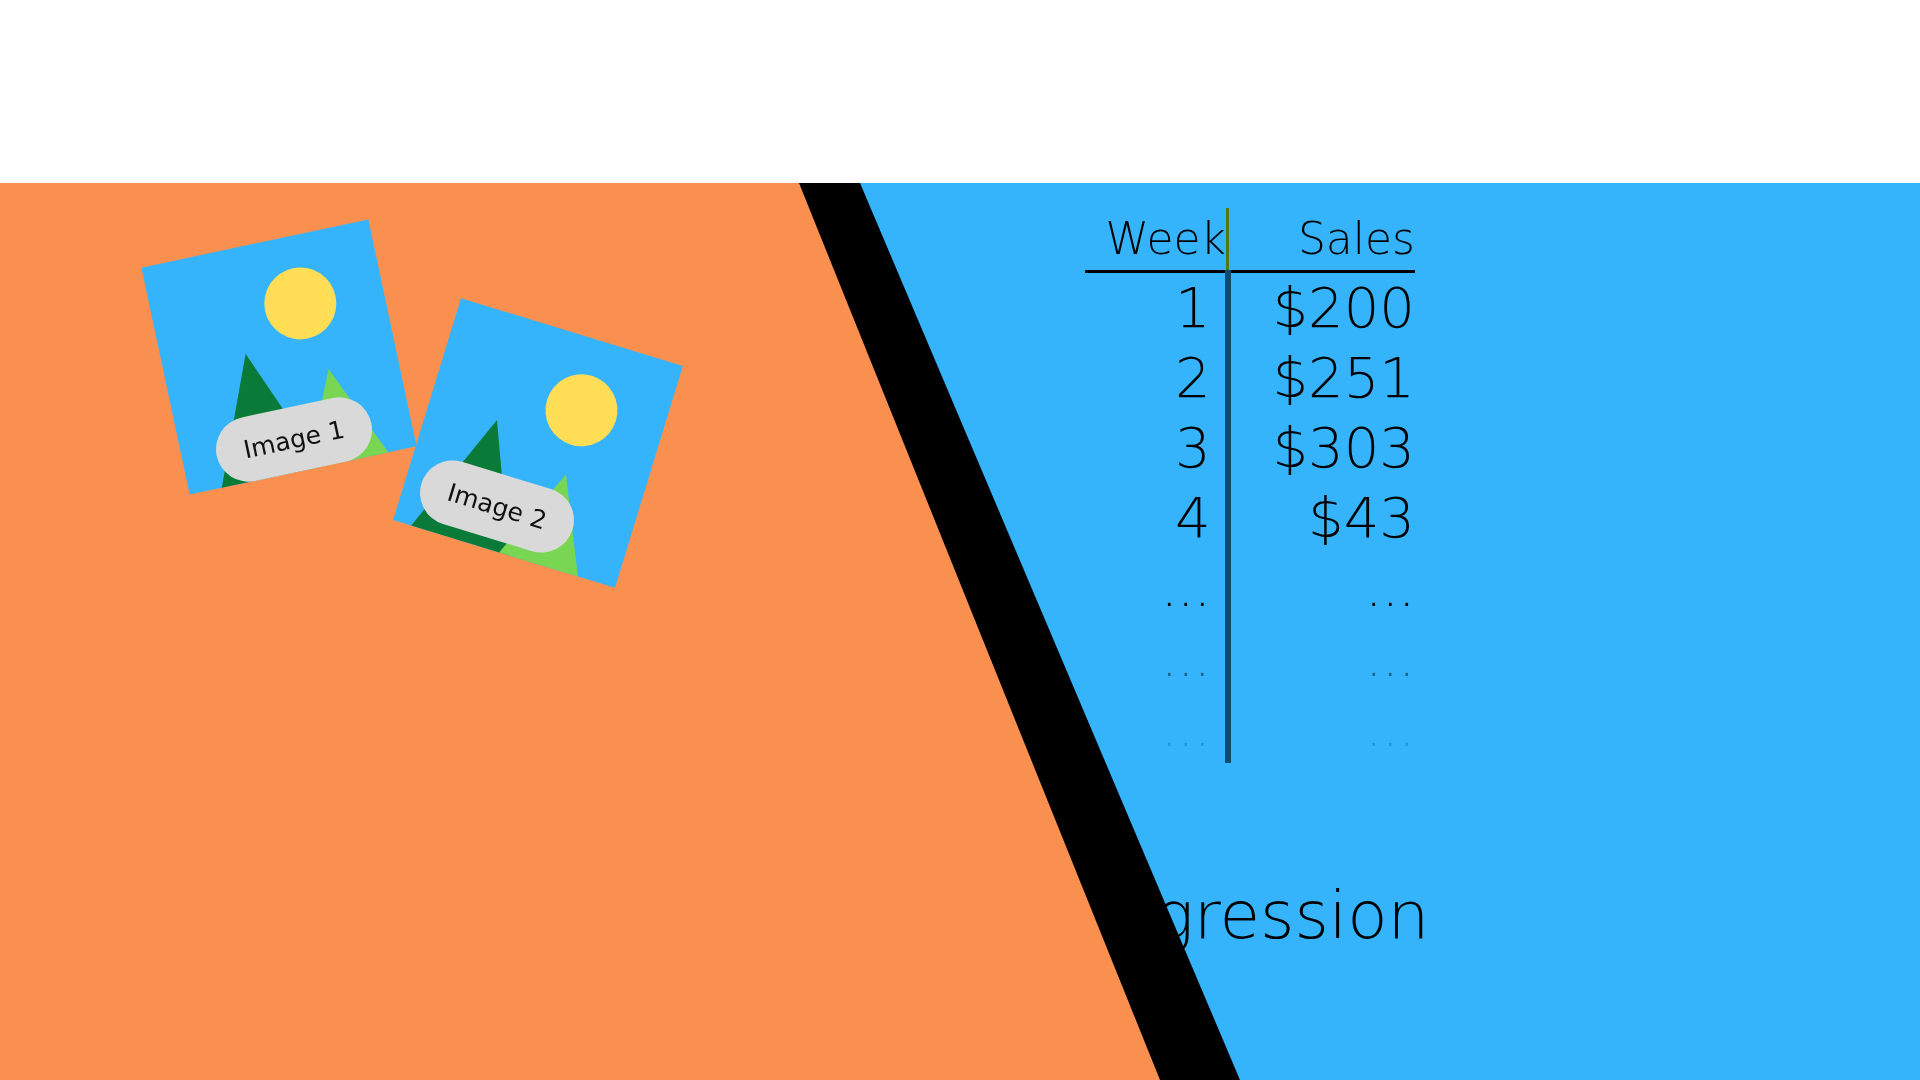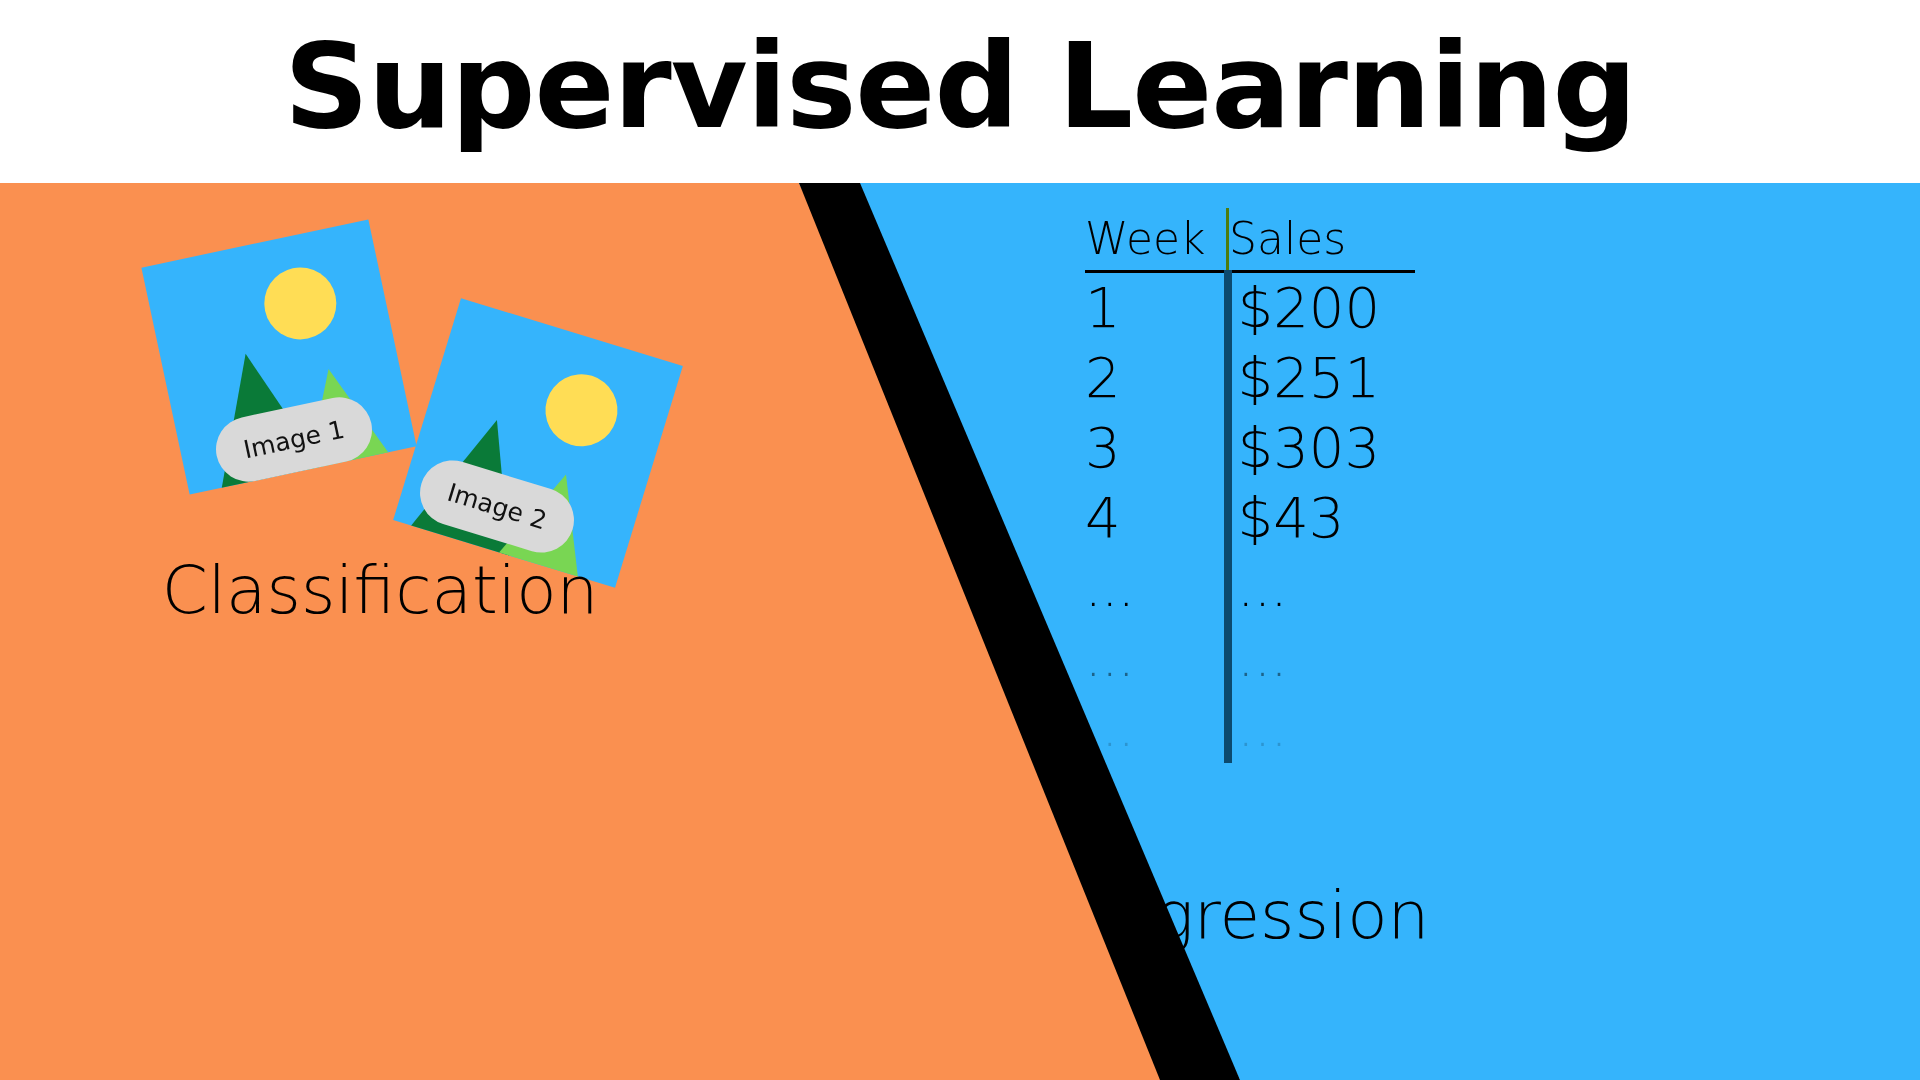--- a/index.html
+++ b/index.html
@@ -217,41 +217,41 @@
   #reg-table table {
     border-collapse: collapse;
     width: 330px;
     font-family: "DejaVu Sans", sans-serif;
     font-weight: 300;
     color: #000000;
   }
   #reg-table th,
   #reg-table td {
     padding: 0;
-    text-align: left;
+    text-align: right;
     vertical-align: middle;
   }
   #reg-table th {
     font-weight: 300;
     font-size: 44px;
     line-height: 1;
     height: 62px;
     border-bottom: 3px solid #000000;
   }
   #reg-table td {
     font-size: 56px;
     line-height: 1;
     height: 70px;
   }
   #reg-table .col-week {
     width: 135px;
   }
   #reg-table .col-sales {
     width: 195px;
-    border-left: 8px solid #0c4a6e;
+    border-left: 6px solid #0c4a6e;
   }
   #reg-table thead .col-sales {
     border-left: 3px solid #4d7c0f;
   }
   #reg-table td.col-week { padding-right: 14px; }
   #reg-table td.col-sales { padding-left: 6px; }
   #reg-table tr.fade-1 td { color: rgba(0,0,0,1); font-size: 52px; }
   #reg-table tr.fade-2 td { color: rgba(0,0,0,0.45); font-size: 52px; }
   #reg-table tr.fade-3 td { color: rgba(0,0,0,0.17); font-size: 52px; }
 
@@ -267,44 +267,40 @@
     line-height: 1;
     color: #000000;
     z-index: 6;
   }
 </style>
 </head>
 <body>
 
 <div id="slide">
 
-  <div id="title-bar">
-    <div id="slide-title">Supervised Learning</div>
-  </div>
 
   <div id="panels">
 
     <div id="panel-left">
 
       <div class="img-card" id="card-1">
         <div class="sun"></div>
         <div class="peak peak-dark"></div>
         <div class="peak peak-light"></div>
       </div>
 
       <div class="img-card" id="card-2">
         <div class="sun"></div>
         <div class="peak peak-dark"></div>
         <div class="peak peak-light"></div>
       </div>
 
       <div class="img-tag" id="tag-1">Image 1</div>
       <div class="img-tag" id="tag-2">Image 2</div>
 
-      <div id="label-classification">Classification</div>
     </div>
 
     <div id="panel-right">
 
       <div id="reg-table">
         <table>
           <thead>
             <tr>
               <th class="col-week">Week</th>
               <th class="col-sales">Sales</th>

